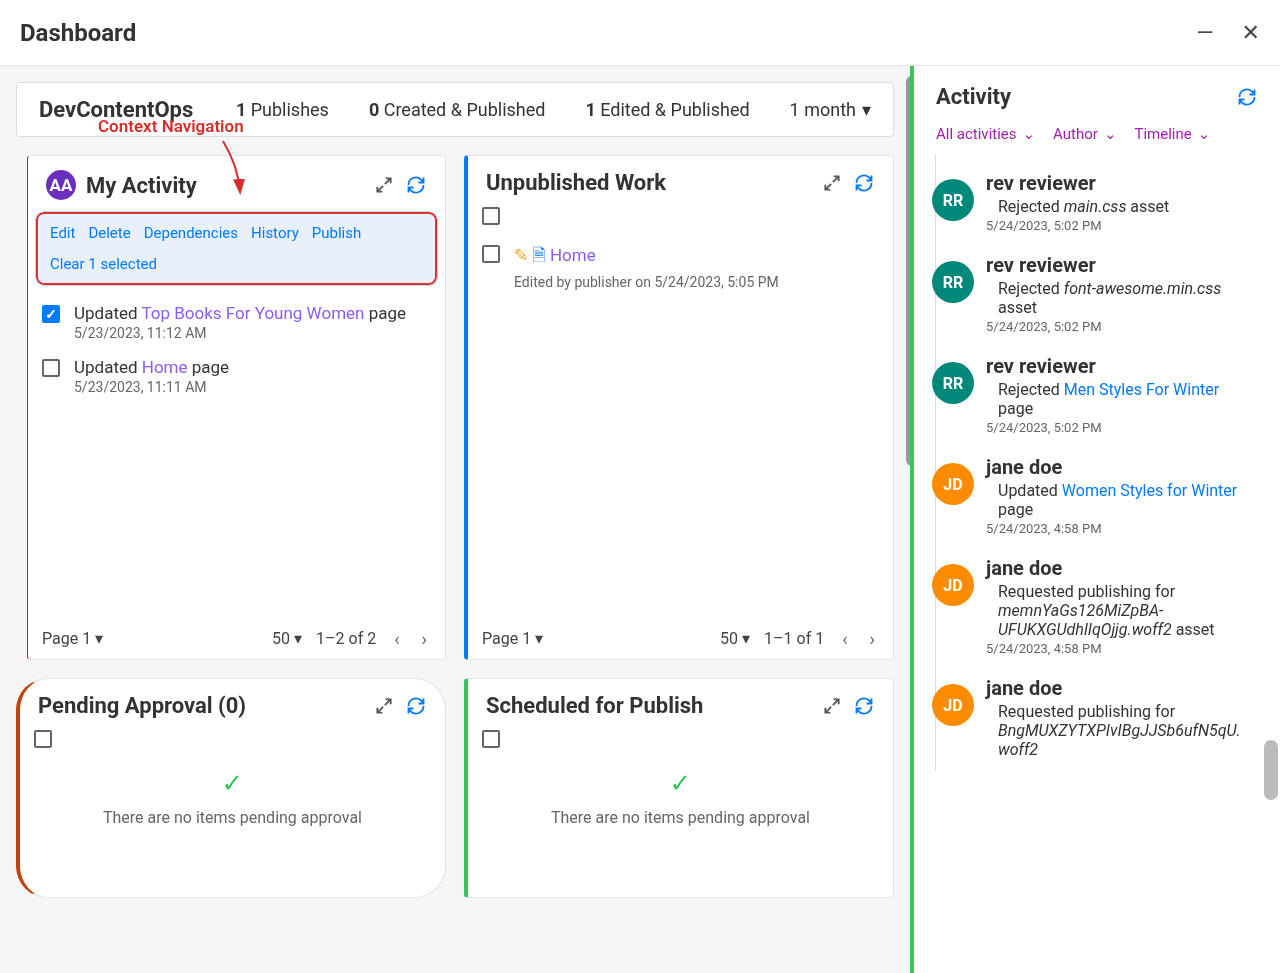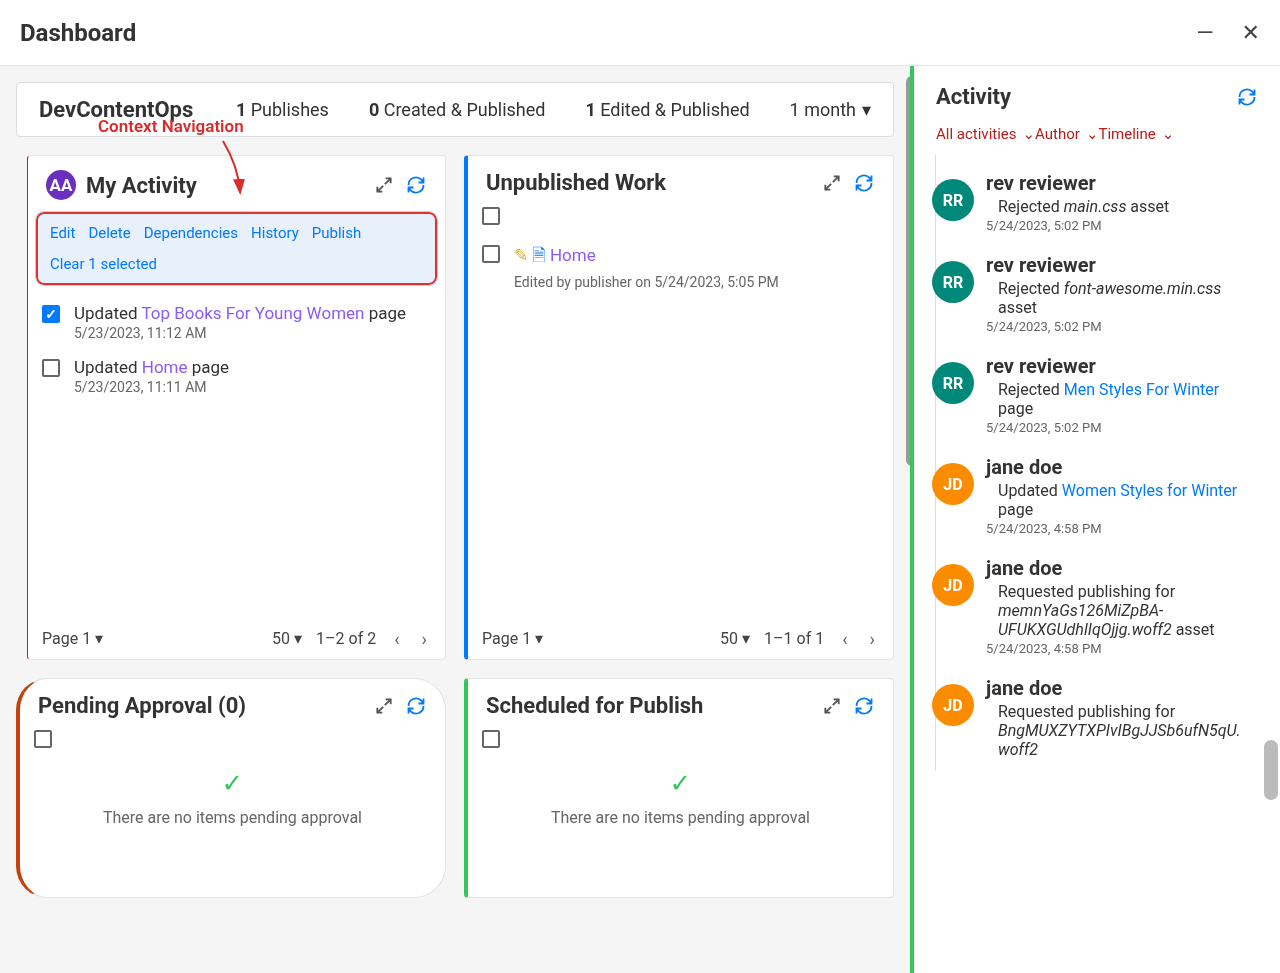--- a/index.html
+++ b/index.html
@@ -154,21 +154,21 @@
     background: #fff;
     border-left: 4px solid #34c759;
     display: flex;
     flex-direction: column;
     overflow: hidden;
   }
   .activity-header {
     display: flex; align-items: center; padding: 18px 22px 10px 22px;
   }
   .activity-title { font-size: 22px; font-weight: 700; flex: 1; }
-  .filters { display: flex; padding: 6px 22px 12px 22px; font-size: 15px; color: #b91c1c; }
+  .filters { display: flex; gap: 18px; padding: 6px 22px 12px 22px; font-size: 15px; color: #a21caf; }
   .filters span { display: inline-flex; align-items: center; gap: 6px; cursor: pointer; }
 
   .feed { padding: 6px 18px 0 18px; overflow: hidden; position: relative; }
   .feed-item { display: flex; gap: 12px; padding: 10px 0; position: relative; }
   .feed-avatar {
     width: 42px; height: 42px; border-radius: 50%;
     display: inline-flex; align-items: center; justify-content: center;
     color: #fff; font-weight: 700; font-size: 16px; flex-shrink: 0;
     margin-top: 8px;
   }

